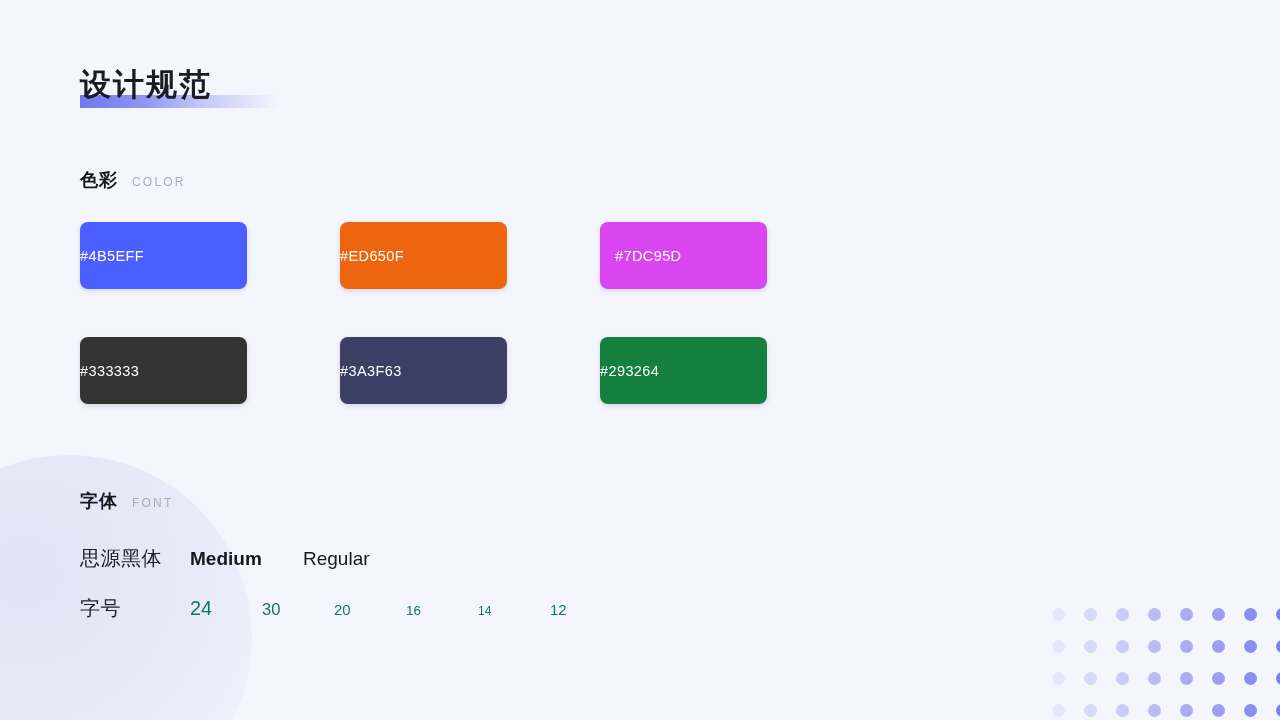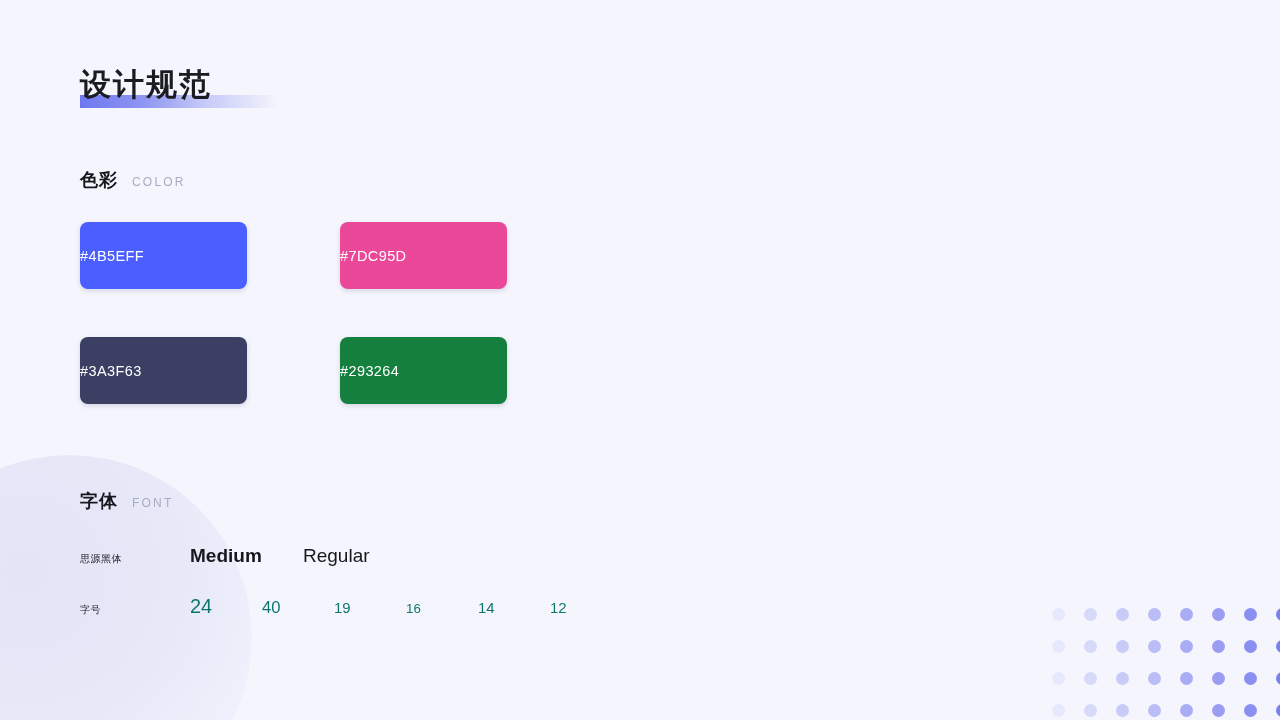--- a/index.html
+++ b/index.html
@@ -137,21 +137,21 @@
     z-index: 3;
   }
   .font-row {
     display: flex;
     align-items: baseline;
     height: 50px;
   }
   .font-row-label {
     width: 110px;
     flex: 0 0 110px;
-    font-size: 10px;
+    font-size: 20px;
     font-weight: 400;
     color: #20202a;
     letter-spacing: 0.5px;
   }
   .weight-cell {
     flex: 0 0 113px;
     font-size: 19px;
     color: #17171d;
   }
   .weight-cell.medium  { font-weight: 700; }
@@ -212,25 +212,31 @@
   <div class="section-head" id="section-color-head">
     <span class="section-head-cn">色彩</span>
     <span class="section-head-en">COLOR</span>
   </div>
 
   <div class="swatch-grid" id="swatch-grid">
       <div class="swatch-row">
         <div class="swatch" style="background: rgb(75, 94, 255);">
           <span class="swatch-label">#4B5EFF</span>
         </div>
-        <div class="swatch" style="background: #ec4899;">
+        <div class="swatch" style="background: rgb(237, 101, 15);">
+          <span class="swatch-label">#ED650F</span>
+        </div>
+        <div class="swatch" style="background: #d946ef; padding-left: 15px;">
           <span class="swatch-label">#7DC95D</span>
         </div>
       </div>
       <div class="swatch-row">
+        <div class="swatch" style="background: rgb(51, 51, 51);">
+          <span class="swatch-label">#333333</span>
+        </div>
         <div class="swatch" style="background: rgb(58, 63, 99);">
           <span class="swatch-label">#3A3F63</span>
         </div>
         <div class="swatch" style="background: #15803d;">
           <span class="swatch-label">#293264</span>
         </div>
       </div>
     </div>
 
   <div class="section-head" id="section-font-head">
@@ -240,21 +246,21 @@
 
   <div class="font-table">
     <div class="font-row" id="font-family-row">
       <span class="font-row-label">思源黑体</span>
     <span class="weight-cell medium">Medium</span>
         <span class="weight-cell regular">Regular</span>
       </div>
     <div class="font-row" id="font-size-row">
       <span class="font-row-label">字号</span>
     <span class="size-cell" style="font-size: 19.92px;">24</span>
-        <span class="size-cell" style="font-size: 16.6px;">40</span>
-        <span class="size-cell" style="font-size: 14.94px;">19</span>
+        <span class="size-cell" style="font-size: 16.6px;">30</span>
+        <span class="size-cell" style="font-size: 14.94px;">20</span>
         <span class="size-cell" style="font-size: 13.28px;">16</span>
-        <span class="size-cell" style="font-size: 15px;">14</span>
+        <span class="size-cell" style="font-size: 12px;">14</span>
         <span class="size-cell" style="font-size: 15px;">12</span>
       </div>
   </div>
 
 </div>
 
 </body></html>

